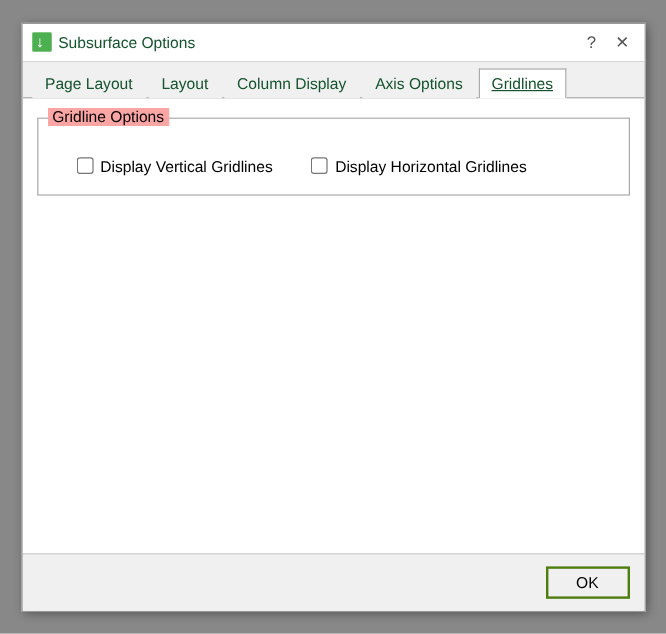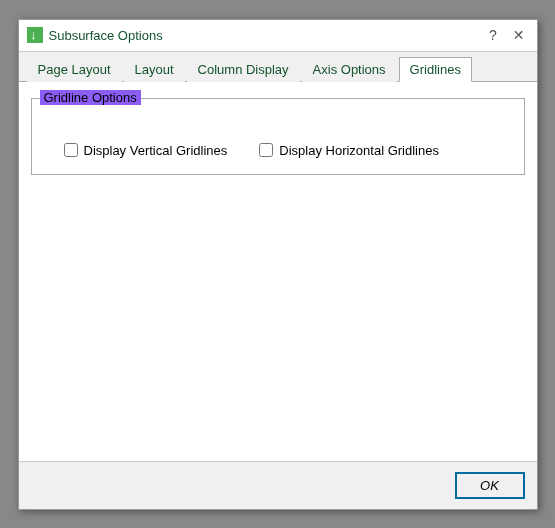--- a/index.html
+++ b/index.html
@@ -93,20 +93,21 @@
       margin-right: 2px;
       position: relative;
       top: 1px;
     }
 
     .tab.active {
       background: #fff;
       border: 1px solid #aaa;
       border-bottom: 1px solid #fff;
       z-index: 1;
+      text-decoration: underline;
     }
 
     .content {
       background: #fff;
       padding: 12px;
       min-height: 380px;
       border-top: 1px solid #aaa;
       margin-top: -1px;
     }
 
@@ -114,31 +115,31 @@
       border: 1px solid #aaa;
       padding: 12px 16px;
       position: relative;
       margin-top: 4px;
     }
 
     .group-box-title {
       position: absolute;
       top: -9px;
       left: 8px;
-      background: #8b5cf6;
+      background: #fca5a5;
       padding: 0 4px;
       font-size: 13px;
       color: #000;
     }
 
     .checkbox-row {
       display: flex;
       align-items: center;
       gap: 32px;
-      margin-top: 28px;
+      margin-top: 16px;
       padding: 4px 16px;
     }
 
     .checkbox-item {
       display: flex;
       align-items: center;
       gap: 6px;
       cursor: pointer;
     }
 
@@ -166,22 +167,21 @@
     .footer-btn {
       padding: 4px 20px;
       border: 1px solid #999;
       background: #f0f0f0;
       cursor: pointer;
       font-size: 13px;
       min-width: 70px;
     }
 
     .footer-btn.ok {
-      border: 2px solid #0369a1;
-      font-style: italic;
+      border: 2px solid #4d7c0f;
     }
   </style>
 </head>
 <body>
 
 <div class="dialog">
 
   <div class="title-bar">
     <div class="title-bar-left">
       <div class="title-icon">

